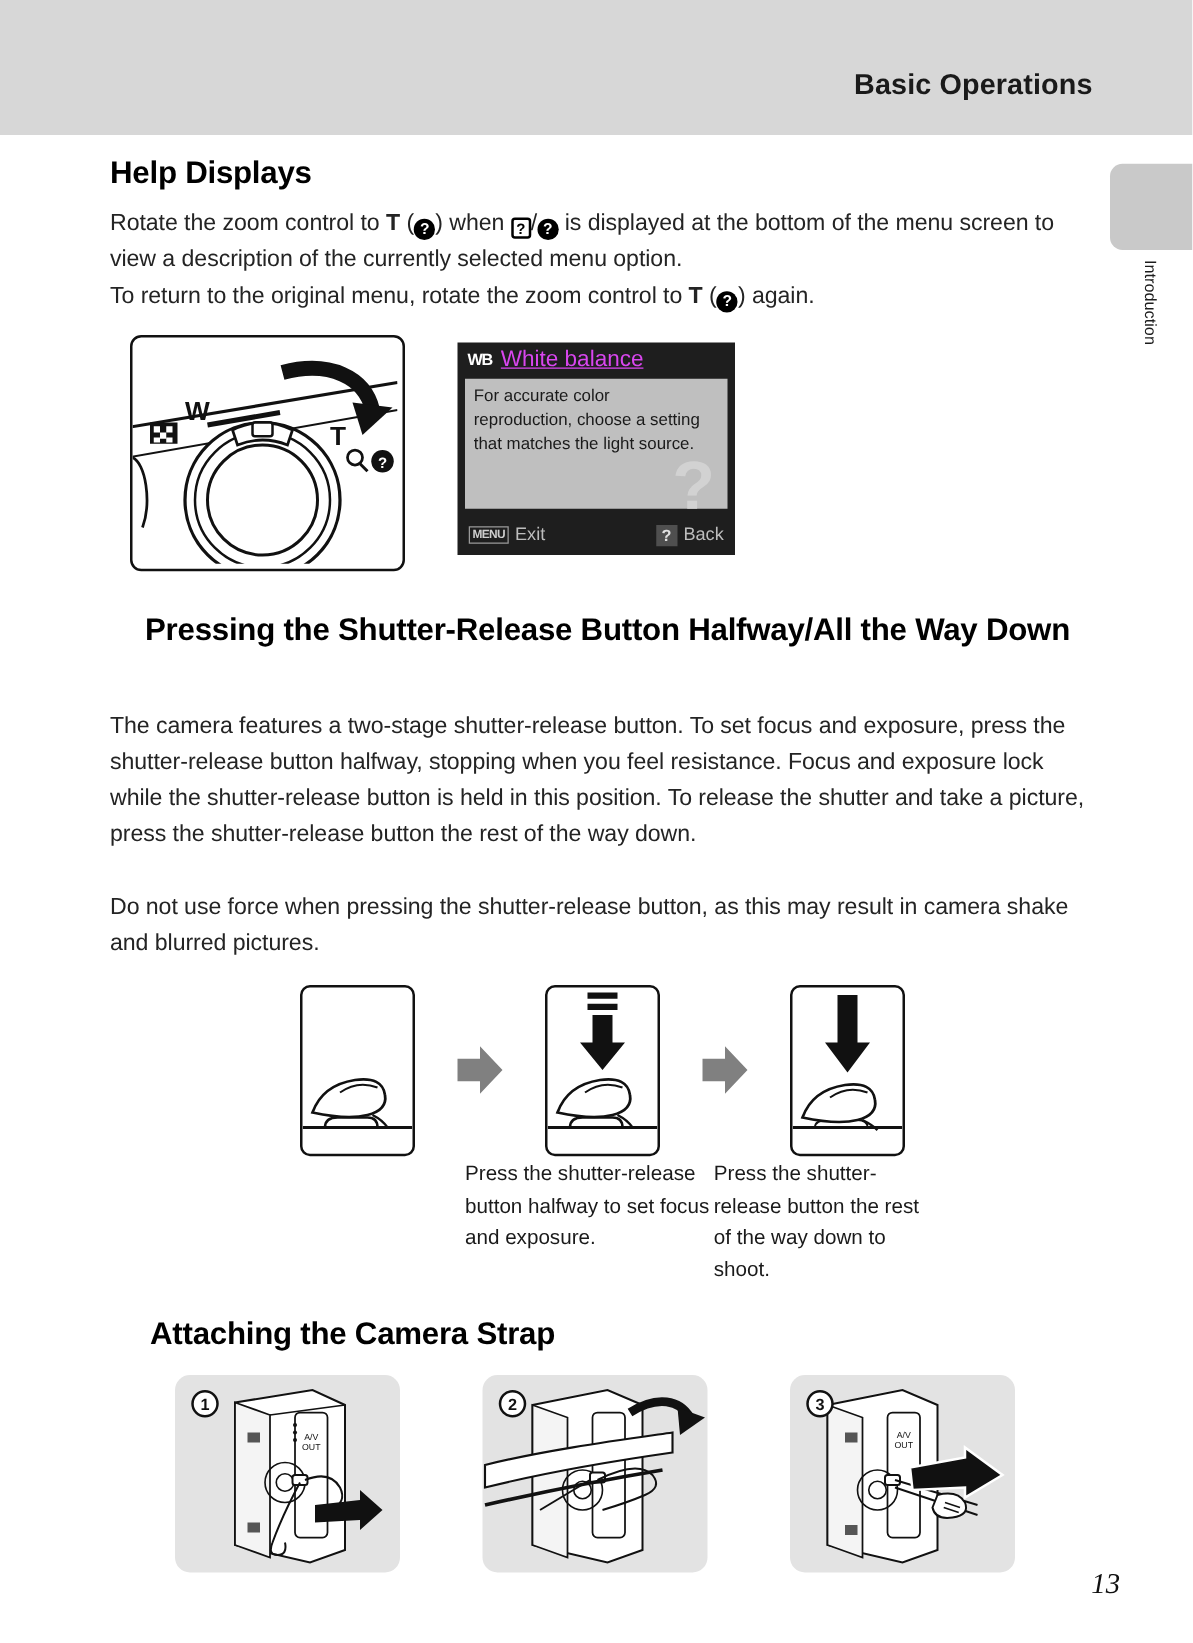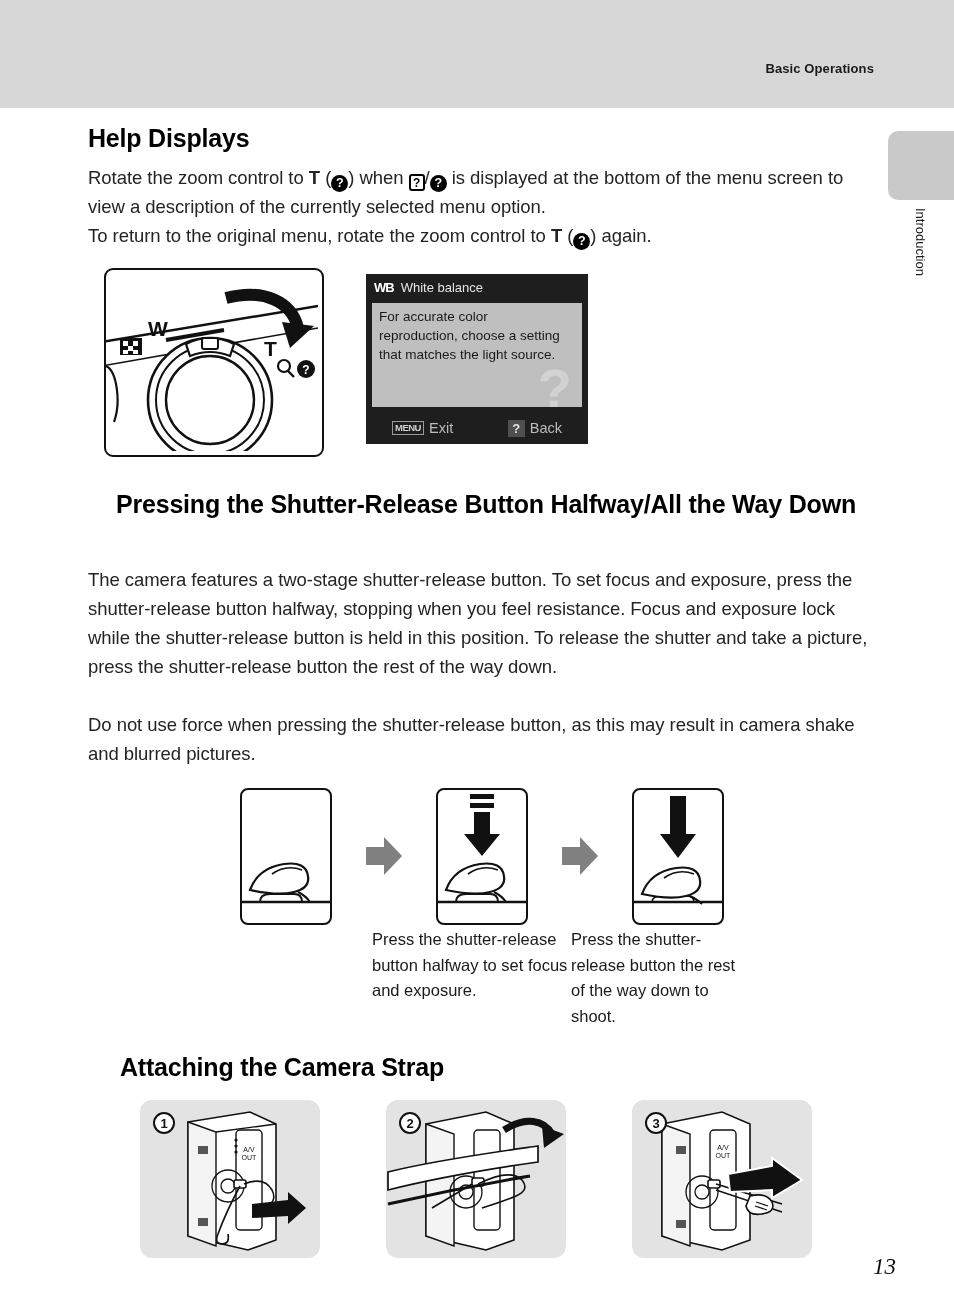--- a/index.html
+++ b/index.html
@@ -12,21 +12,21 @@
   }
 
   
   .header-band{
     position:absolute; left:0; top:0; width:954px; height:108px;
     background:#d7d7d7;
   }
   .header-title{
     position:absolute; right:80px; top:68px;
     transform:translateY(-50%);
-    font-size:13px; font-weight:700; letter-spacing:.1px; color:#1a1a1a;
+    font-size:23px; font-weight:700; letter-spacing:.1px; color:#1a1a1a;
   }
 
   
   .side-tab-block{
     position:absolute; left:888px; top:131px; width:66px; height:69px;
     background:#c9c9c9;
     border-top-left-radius:10px; border-bottom-left-radius:10px;
   }
   .side-tab-label{
     position:absolute; left:888px; top:208px; width:40px;
@@ -74,36 +74,36 @@
   }
   .lcd-titlebar{
     position:absolute; left:0; top:0; width:220px; height:27px;
     display:flex; align-items:center; gap:7px; padding-left:8px;
     box-sizing:border-box;
   }
   .lcd-wb{
     font-size:13px; font-weight:700; color:#fff; letter-spacing:-1px;
     font-family:"Liberation Sans", sans-serif;
   }
-  .lcd-title{ font-size:13px; color:#e5e5e5; }
+  .lcd-title{ font-size:18px; color:#d946ef;text-decoration:underline; }
   .lcd-content{
     position:absolute; left:6px; top:29px; width:210px; height:104px;
     background:#bfbfbf; box-sizing:border-box; padding:4px 20px 0 7px;
     overflow:hidden;
   }
   .lcd-content p{
     margin:0; font-size:13.5px; line-height:19px; color:#1a1a1a;
   }
   .lcd-watermark{
     position:absolute; right:10px; bottom:-10px;
     font-size:56px; font-weight:700; color:#d2d2d2; line-height:1;
   }
   .lcd-footer{
     position:absolute; left:0; bottom:0; width:222px; height:32px;
-    display:flex; align-items:center; box-sizing:border-box; padding:0 26px;
+    display:flex; align-items:center; box-sizing:border-box; padding:0 9px;
   }
   .lcd-menu-box{
     border:1.5px solid #9a9a9a; color:#cfcfcf; font-size:9.5px; font-weight:700;
     padding:1px 2px; letter-spacing:-.5px; line-height:1.05;
   }
   .lcd-foot-txt{ color:#bdbdbd; font-size:14.5px; margin-left:5px; }
   .lcd-qbox{
     width:17px; height:17px; background:#4f4f4f; color:#e2e2e2;
     font-size:13px; font-weight:700; line-height:17px; text-align:center;
   }

